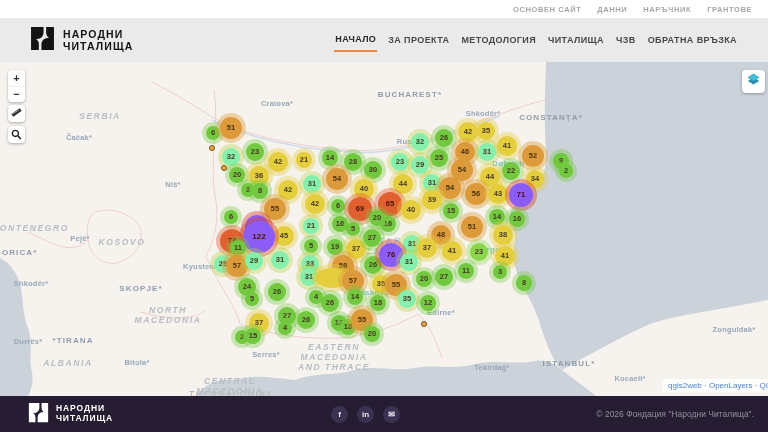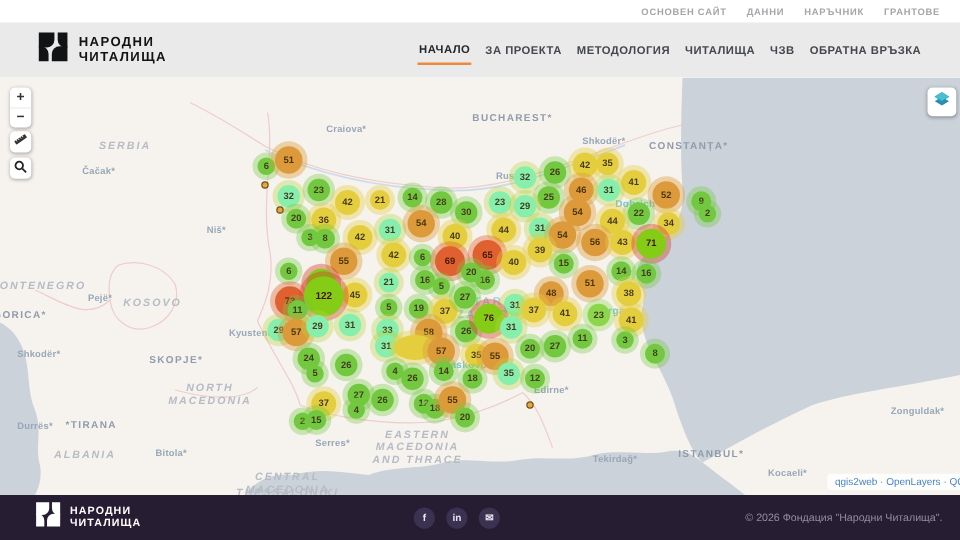--- a/index.html
+++ b/index.html
@@ -31,21 +31,21 @@
 
   .cluster { position:absolute; transform:translate(-50%,-50%); border-radius:50%;
              display:flex; align-items:center; justify-content:center;
              font-size:7.5px; font-weight:700; color:#463a22; line-height:1; }
   .c-g  { background:#72c83e; box-shadow:0 0 0 4px rgba(114,200,62,.35); }
   .c-lg { background:#8bd64b; box-shadow:0 0 0 4px rgba(139,214,75,.35); }
   .c-yg { background:#86efac; box-shadow:0 0 0 4px rgba(184,210,61,.35); }
   .c-y  { background:#e5ce3e; box-shadow:0 0 0 4px rgba(229,206,62,.38); }
   .c-o  { background:#dd9a3a; box-shadow:0 0 0 4px rgba(221,154,58,.4); color:#4b350f; }
   .c-ro { background:#e0612f; box-shadow:0 0 0 4px rgba(224,97,47,.4); color:#43180a; }
-  .c-r  { background:#84cc16; box-shadow:0 0 0 4px rgba(215,67,49,.42); color:#490f08; }
+  .c-r  { background:#8b5cf6; box-shadow:0 0 0 4px rgba(215,67,49,.42); color:#490f08; }
 
   .dot { position:absolute; width:6px; height:6px; border-radius:50%; background:#eaa53e; border:1px solid #6e5317; transform:translate(-50%,-50%); }
 
   .ctl { position:absolute; background:#fff; border-radius:4px; box-shadow:0 1px 3px rgba(0,0,0,.3); color:#333; }
   .zoomgrp { left:8px; top:8px; width:17px; }
   .zoomgrp button { display:block; width:17px; height:16px; background:none; border:none; font-size:11px; font-weight:700; color:#333; cursor:pointer; line-height:1; }
   .zoomgrp button + button { border-top:1px solid #eee; }
   .btn-sq { width:17px; height:17px; display:flex; align-items:center; justify-content:center; cursor:pointer; }
   .measure { left:8px; top:43px; }
   .search  { left:8px; top:64px; }

